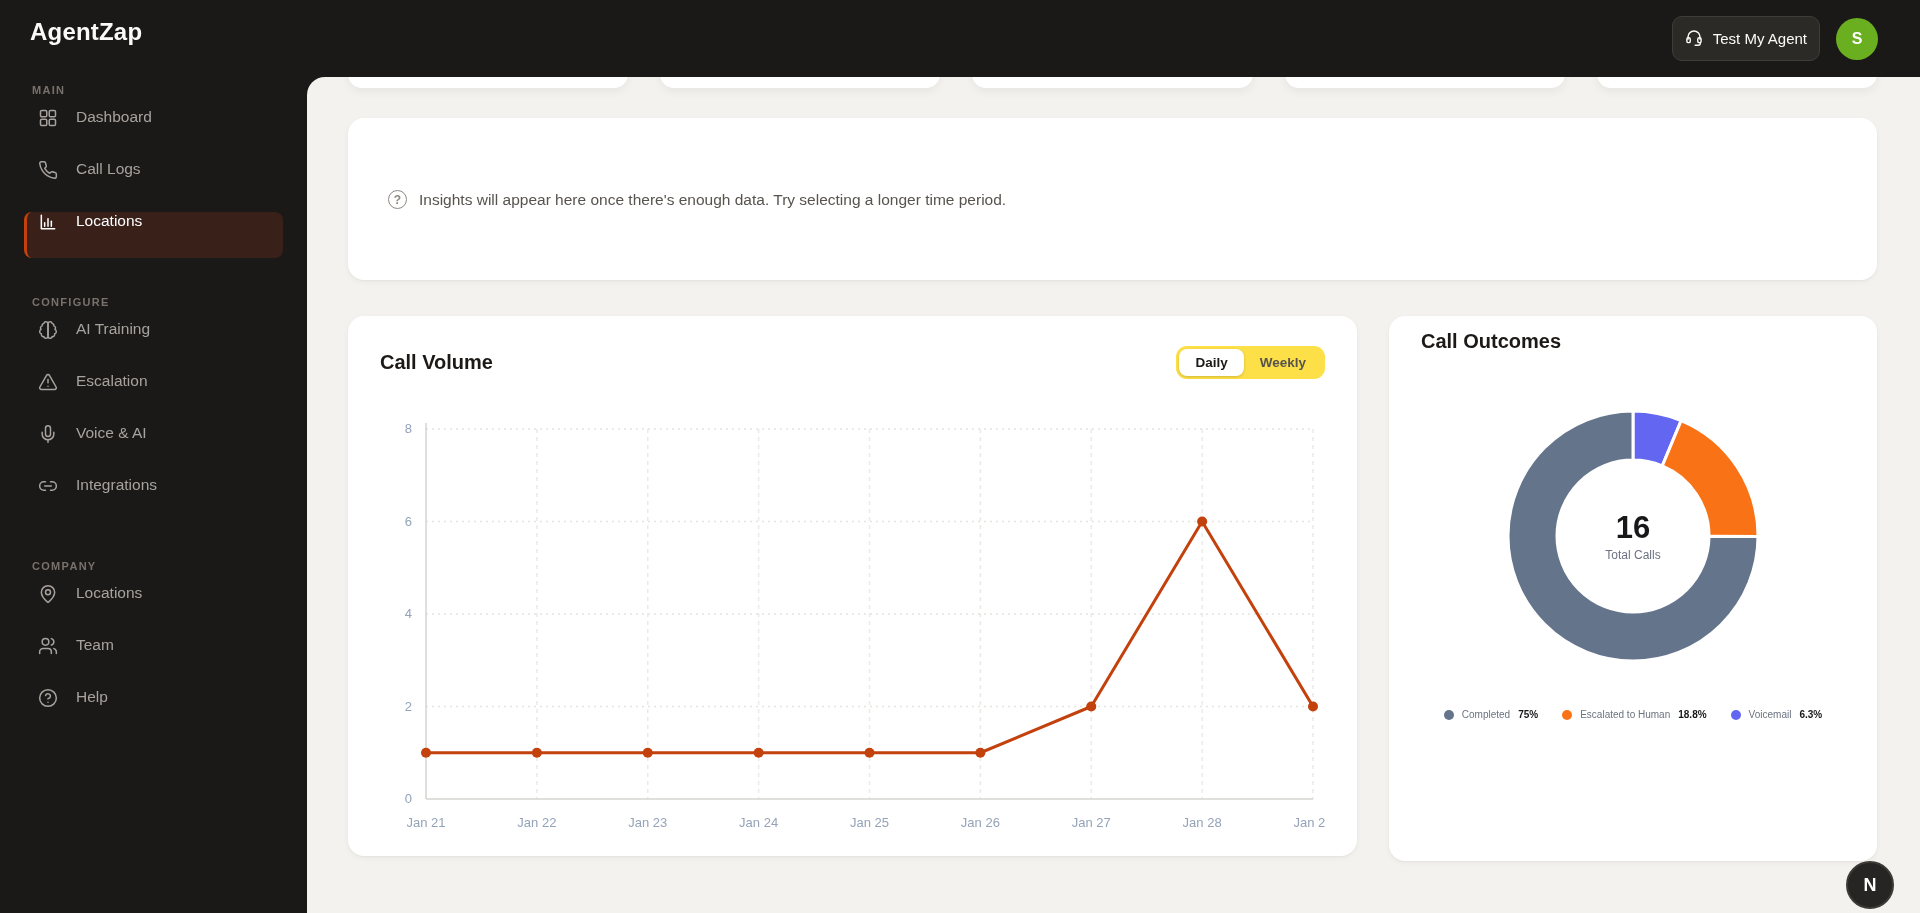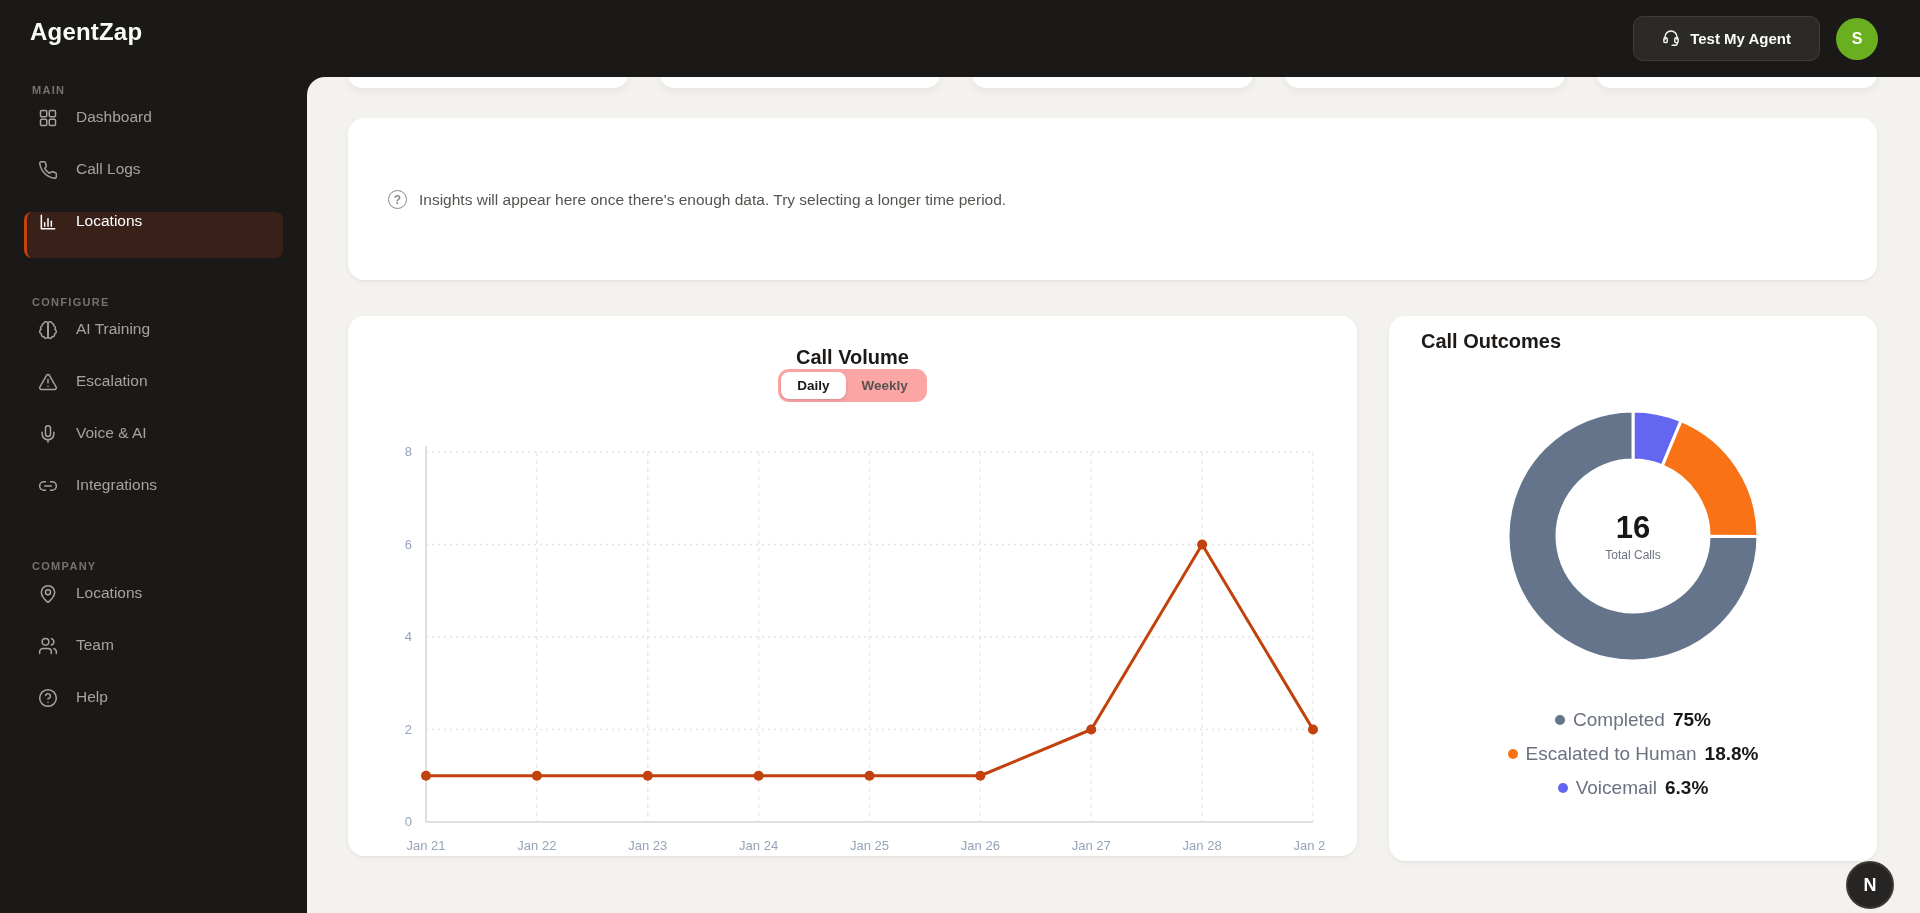--- a/index.html
+++ b/index.html
@@ -13,22 +13,22 @@
   .nav { padding:0 24px; }
   .nav-section-label { margin:38px 8px 12px 8px; font-size:11px; font-weight:700; letter-spacing:1.3px; color:#78716c; }
   .nav-item { display:flex; align-items:flex-start; gap:18px; height:46px; padding:0 14px; margin-bottom:6px;
               border-radius:8px; color:#a8a29e; font-size:15.5px; cursor:pointer; }
   .nav-item svg { flex:0 0 auto; }
   .nav-item.active { background:#39211a; color:#ffffff; border-left:3px solid #c2410c; padding-left:11px; }
 
   
   .main-col { flex:1; display:flex; flex-direction:column; height:100%; }
   .topbar { height:77px; flex:0 0 77px; display:flex; align-items:center; justify-content:flex-end; gap:16px; padding-right:42px; background:#1b1917; }
-  .test-agent-btn { display:flex; align-items:center; gap:10px; padding:11px 28px; background:#2b2a27; border:1px solid #403d39;
-                    border-radius:10px; color:#fafaf9; font-size:15px; font-weight:700; cursor:pointer; }
+  .test-agent-btn { display:flex; align-items:center; gap:10px; padding:11px 12px; background:#2b2a27; border:1px solid #403d39;
+                    border-radius:10px; color:#fafaf9; font-size:15px; font-weight:400; cursor:pointer; }
   .avatar { width:42px; height:42px; border-radius:50%; background:#6aaf1f; color:#ffffff; font-size:16px; font-weight:700;
             display:flex; align-items:center; justify-content:center; cursor:pointer; }
 
   .content { flex:1; background:#f4f2ee; border-top-left-radius:18px; overflow:hidden; padding:0 43px 0 41px; }
 
   
   .stat-row { display:flex; gap:32px; }
   .stat-card { flex:1; height:92px; margin-top:-81px; background:#ffffff; border-radius:14px; box-shadow:0 4px 10px rgba(0,0,0,.05); }
 
   .card { background:#ffffff; border-radius:16px; box-shadow:0 1px 2px rgba(0,0,0,.04), 0 2px 6px rgba(0,0,0,.04); }
@@ -38,37 +38,37 @@
   .insights-header { display:flex; align-items:center; gap:14px; }
   .insights-title { font-size:20px; font-weight:700; color:#1c1917; }
   .insight-row { display:flex; align-items:center; gap:12px; margin-top:40px; }
   .help-icon { width:19px; height:19px; border:1.6px solid #8d8880; border-radius:50%; color:#8d8880;
                font-size:12px; font-weight:700; display:flex; align-items:center; justify-content:center; flex:0 0 auto; }
   .insight-text { font-size:15.5px; color:#57534e; }
 
   
   .charts-row { display:flex; gap:32px; margin-top:36px; }
   .volume-card { width:1009px; height:540px; padding:30px 32px 20px 32px; }
-  .volume-header { display:flex; align-items:center; justify-content:space-between; margin-bottom:22px;flex-direction:column; }
+  .volume-header { display:flex; align-items:center; justify-content:space-between; margin-bottom:22px; }
   .chart-title { font-size:20px; font-weight:700; color:#1c1917; }
-  .toggle { display:flex; background:#fca5a5; border-radius:11px; padding:3px; }
+  .toggle { display:flex; background:#fde047; border-radius:11px; padding:3px; }
   .toggle-btn { border:none; background:transparent; font-family:inherit; font-size:13.5px; font-weight:600; color:#57534e;
                 padding:6px 16px; border-radius:8px; cursor:pointer; }
   .toggle-btn.selected { background:#ffffff; color:#1c1917; box-shadow:0 1px 3px rgba(0,0,0,.18); }
   #line-chart { width:100%; height:auto; display:block; }
   #line-chart text { font-family:"Liberation Sans", sans-serif; }
 
   .outcomes-card { flex:1; height:545px; padding:14px 24px; display:flex; flex-direction:column; align-items:center; }
   .outcomes-title { align-self:flex-start; padding-left:8px; }
   .donut-wrap { position:relative; width:258px; height:258px; margin-top:54px; }
   .donut-center { position:absolute; inset:0; display:flex; flex-direction:column; align-items:center; justify-content:center; pointer-events:none; }
   .donut-value { font-size:31px; font-weight:700; color:#18181b; }
   .donut-label { font-size:12px; color:#6b7280; margin-top:2px; }
   .legend { display:flex; flex-wrap:wrap; justify-content:center; column-gap:24px; row-gap:12px; margin-top:44px; max-width:420px; }
-  .legend-item { display:flex; align-items:center; gap:8px; font-size:19px;justify-content:center; }
+  .legend-item { display:flex; align-items:center; gap:8px; font-size:10px;justify-content:center; }
   .legend-dot { width:10px; height:10px; border-radius:50%; flex:0 0 auto; }
   .legend-label { color:#6b7280; }
   .legend-value { color:#18181b; font-weight:700; }
 
   .fab { position:absolute; right:26px; bottom:4px; width:48px; height:48px; border-radius:50%; background:#272523;
          border:2px solid #3d3a36; color:#ffffff; font-size:18px; font-weight:600; display:flex; align-items:center; justify-content:center; cursor:pointer; }
 </style>
 </head>
 <body>
 

